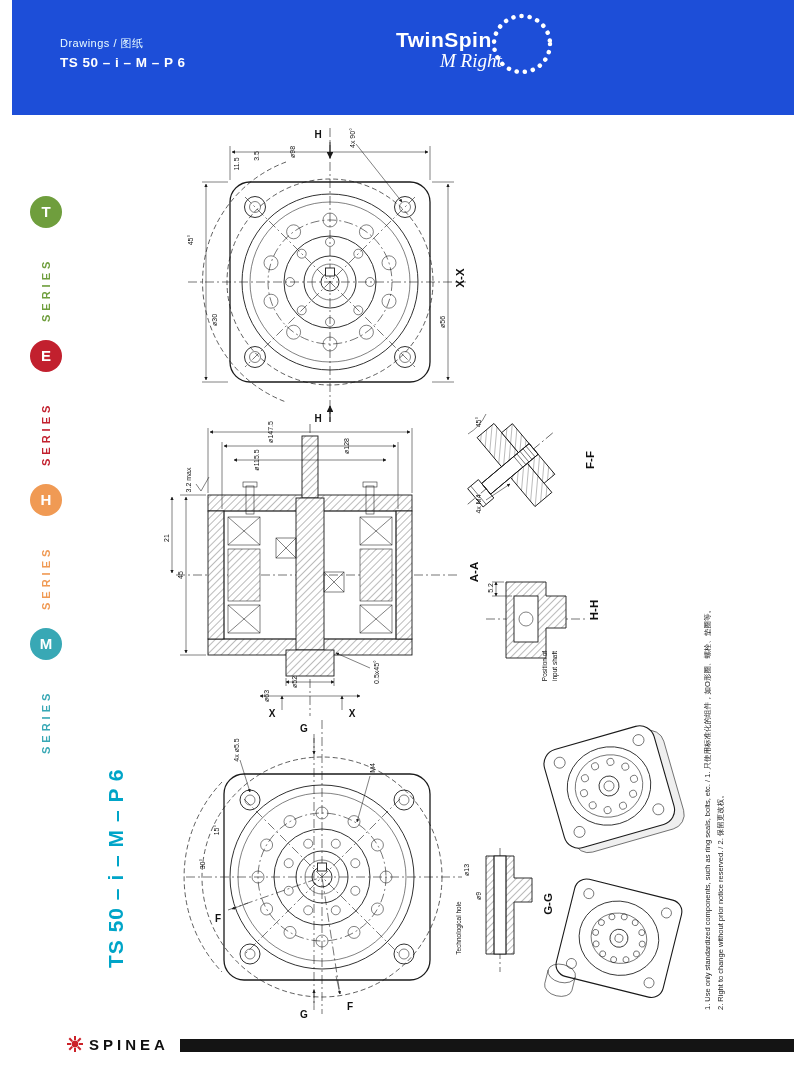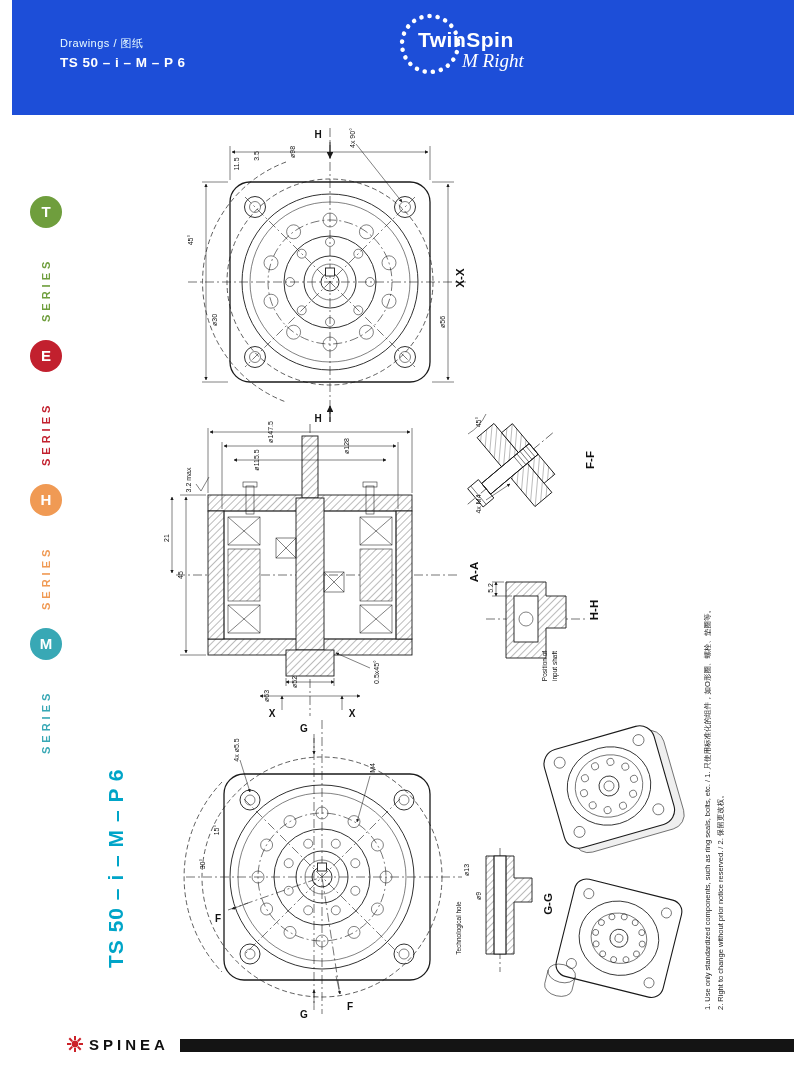--- a/index.html
+++ b/index.html
@@ -2,21 +2,21 @@
 <html><head>
 <meta charset="utf-8">
 <style>
   html,body{margin:0;padding:0;background:#e8e8e8;}
   .page{position:relative;width:794px;height:1077px;background:#ffffff;overflow:hidden;
         font-family:"Liberation Sans",sans-serif;color:#1a1a1a;}
   
   .header{position:absolute;left:0;top:0;width:794px;height:115px;}
   .breadcrumb{position:absolute;left:48px;top:36px;font-size:11px;color:#eafcff;letter-spacing:.5px;}
   .page-title{position:absolute;left:48px;top:55px;font-size:13.5px;color:#ffffff;font-weight:bold;letter-spacing:.5px;}
-  .logo{position:absolute;left:380px;top:6px;width:190px;height:86px;}
+  .logo{position:absolute;left:358px;top:6px;width:190px;height:86px;text-align:right;}
   .logo-word{position:absolute;left:26px;top:22px;font-size:21px;font-weight:bold;color:#fff;letter-spacing:.5px;}
   .logo-series{position:absolute;left:70px;top:44px;font-size:19px;color:#fff;font-style:italic;
                font-family:"Liberation Serif",serif;}
   
   .series-sidebar{position:absolute;left:16px;top:196px;width:60px;display:flex;flex-direction:column;
                   gap:18px;align-items:center;}
   .series-item{display:flex;flex-direction:column;align-items:center;gap:6px;}
   .series-circle{width:32px;height:32px;border-radius:50%;color:#fff;font-weight:bold;font-size:15px;
                  line-height:32px;text-align:center;}
   .series-label{writing-mode:vertical-rl;transform:rotate(180deg);height:88px;font-size:11px;

